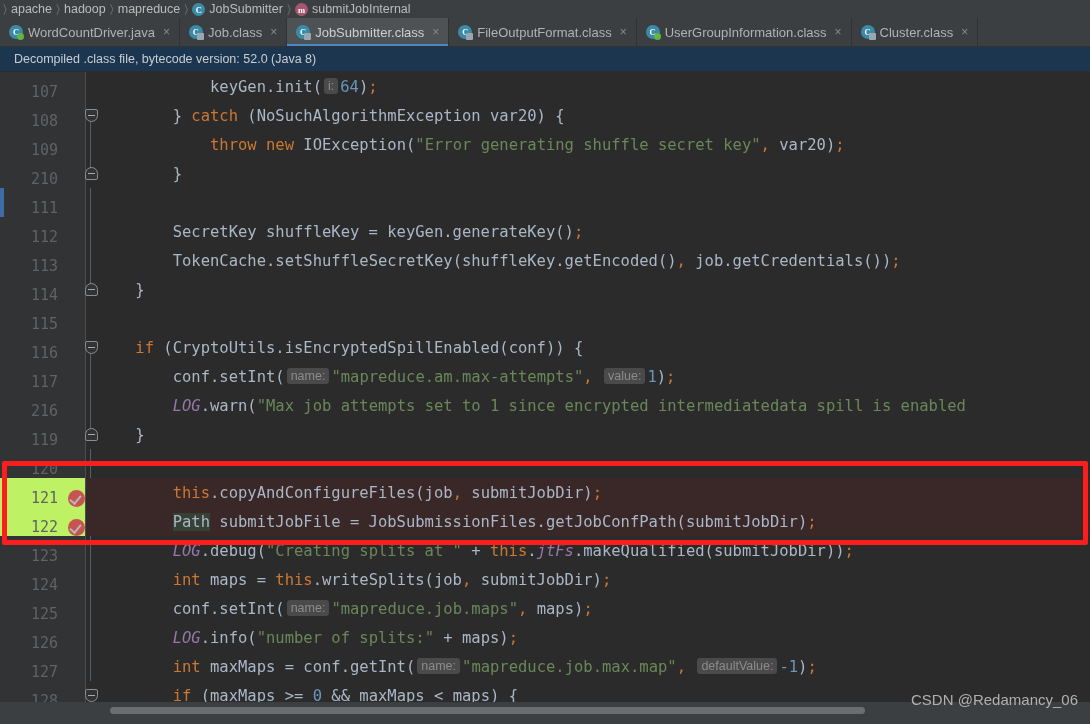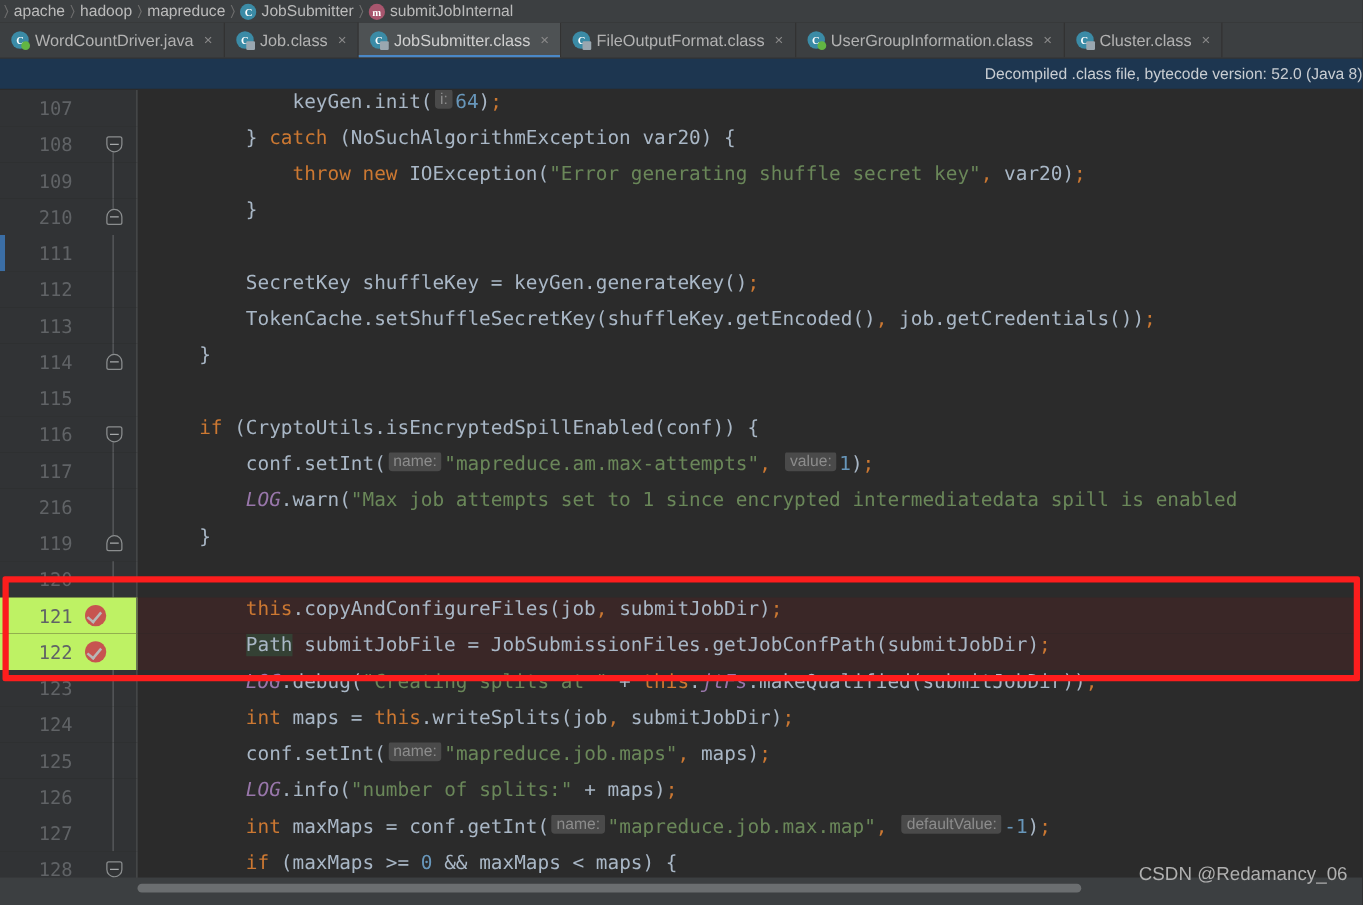--- a/index.html
+++ b/index.html
@@ -131,21 +131,20 @@
   
   .notify-bar {
     height: 24px;
     background: #1d3650;
     display: flex;
     align-items: center;
     padding-left: 14px;
     color: #c8cdd2;
     font-size: 12.5px;
     border-bottom: 1px solid #2b2b2b;
-    justify-content: flex-end;
   }
 
   
   .editor {
     position: relative;
     height: 652px;
     background: #2b2b2b;
     overflow: hidden;
   }
   .rows {
@@ -157,25 +156,25 @@
     align-items: center;
     height: 29px;
     font-family: "DejaVu Sans Mono", monospace;
     font-size: 15.5px;
     white-space: pre;
   }
   .row.hl { background: #3a2727; }
 
   
   .gutter {
-    width: 110px;
+    width: 86px;
     height: 29px;
     flex: none;
     display: flex;
-    align-items: center;
+    align-items: flex-end;
     background: #313335;
     position: relative;
   }
   .row.hl .gutter { background: #bef264; }
   .vcs-mark {
     position: absolute;
     left: 0; top: 0;
     width: 4px; height: 29px;
     background: #3b6ea5;
   }
@@ -248,21 +247,21 @@
 
   
   .code {
     flex: 1;
     padding-left: 12px;
     color: #a9b7c6;
     overflow: hidden;
     position: relative;
     height: 29px;
     display: flex;
-    align-items: flex-start;
+    align-items: center;
   }
 
   
   .kw      { color: #cc7832; }
   .str     { color: #6a8759; }
   .num     { color: #6897bb; }
   .ident   { color: #a9b7c6; }
   .field   { color: #9876aa; font-style: italic; }
   .stat    { color: #a9b7c6; }
   .op      { color: #a9b7c6; }

